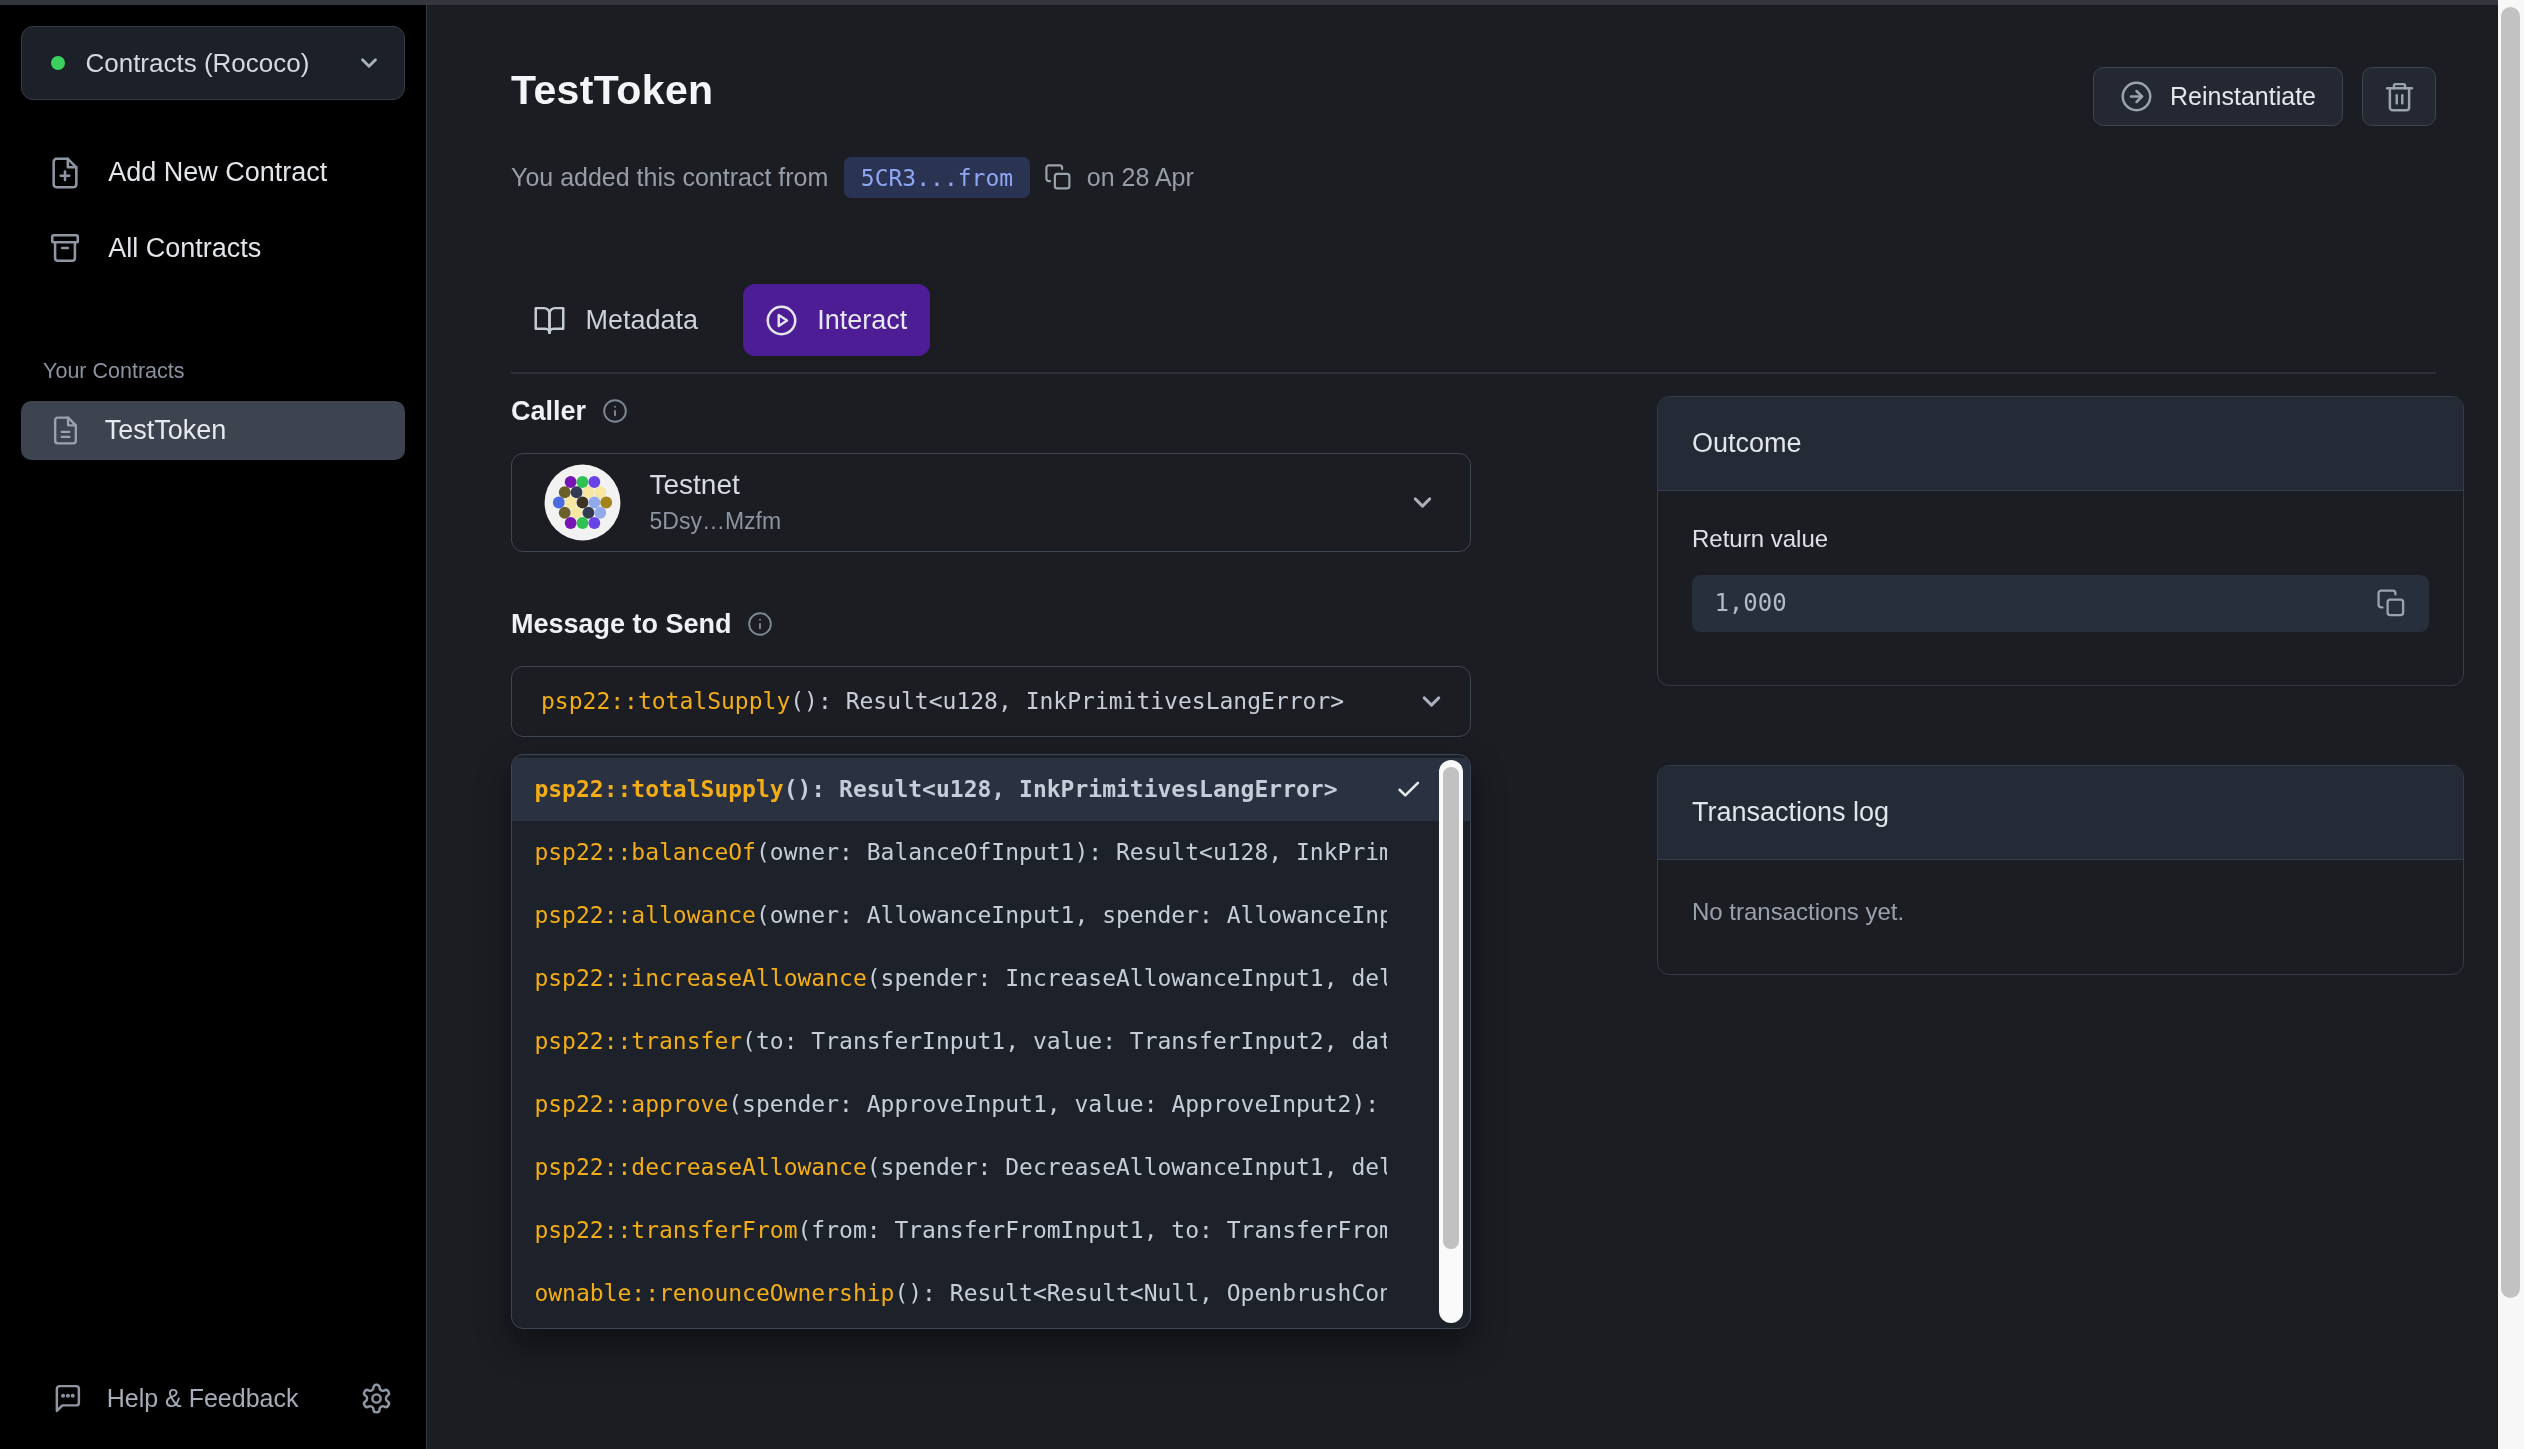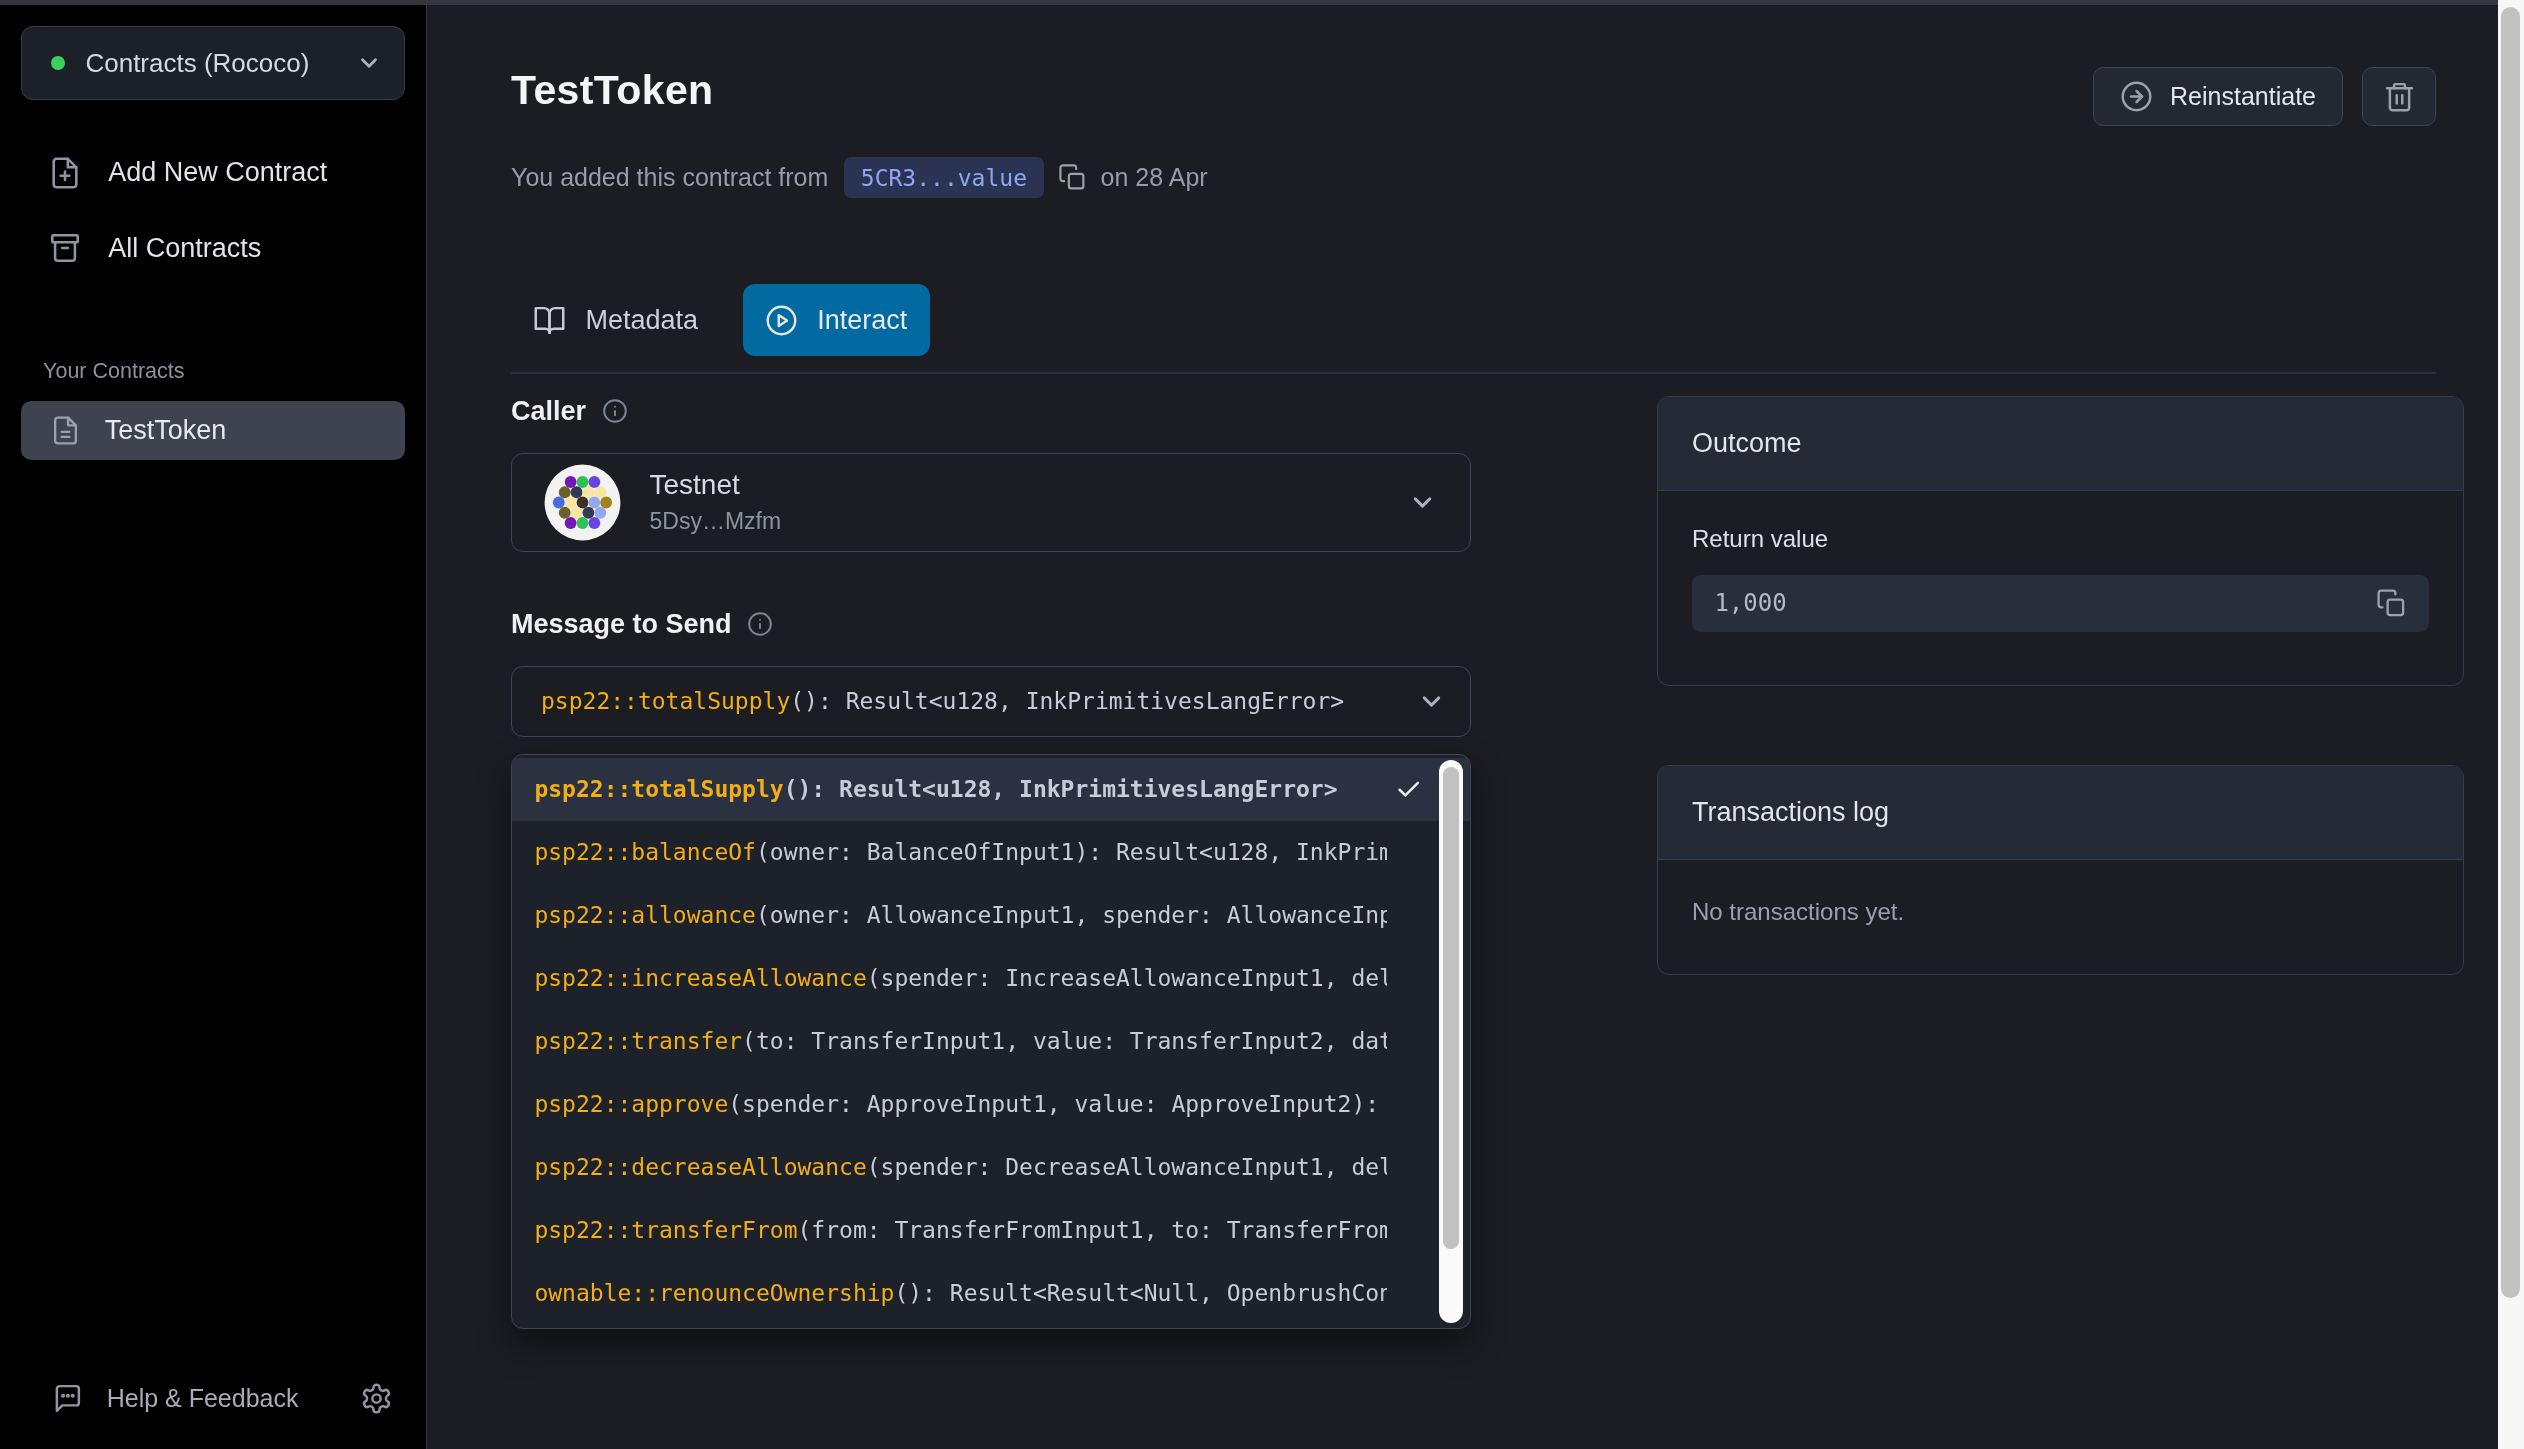--- a/index.html
+++ b/index.html
@@ -67,21 +67,21 @@
     margin-left:15.5px; background:#2a3352; border-radius:6.9px; padding:7.7px 17px;
     font-size:23px; color:#8fa6f3; cursor:pointer;
   }
   .copy-btn { margin-left:13.8px; color:#9aa2ad; cursor:pointer; display:flex; }
   .subline .suffix { margin-left:13.8px; }
 
   .tabs { margin-top:86px; display:flex; align-items:center; gap:22.4px; }
   .tab { display:flex; align-items:center; height:72px; padding:0 22.4px; border-radius:12px; cursor:pointer; }
   .tab svg { color:#c6ccd5; }
   .tab .tab-lbl { margin-left:19px; font-size:27px; color:#ccd2da; }
-  .tab.active { background:#0369a1; }
+  .tab.active { background:#4c1d95; }
   .tab.active svg { color:#e3e6ea; }
   .tab.active .tab-lbl { color:#e6e9ed; }
 
   .tabs-divider { margin-top:15.5px; height:1.7px; background:#2b2f37; }
 
   .columns { margin-top:22px; display:flex;gap:29px; }
   .col-left { width:960px; flex-shrink:0; }
   .col-right { width:807px; margin-left:157px; flex-shrink:0; }
 
   .field-label-row { display:flex; align-items:center; gap:15.5px; }
@@ -238,21 +238,21 @@
             <path d="M19 6v14a2 2 0 0 1-2 2H7a2 2 0 0 1-2-2V6"></path>
             <path d="M10 11v6"></path>
             <path d="M14 11v6"></path>
           </svg>
       </div>
     </div>
   </div>
 
   <div class="subline">
     <span>You added this contract from</span>
-    <span class="addr-pill mono">5CR3...value</span>
+    <span class="addr-pill mono">5CR3...from</span>
     <span class="copy-btn">
       <svg width="29" height="29" viewBox="0 0 24 24" fill="none" stroke="currentColor" stroke-width="1.8" stroke-linecap="round" stroke-linejoin="round">
           <rect x="9" y="9" width="12" height="12" rx="2"></rect>
           <path d="M5 15H4a2 2 0 0 1-2-2V4a2 2 0 0 1 2-2h9a2 2 0 0 1 2 2v1"></path>
         </svg>
     </span>
     <span class="suffix">on 28 Apr</span>
   </div>
 
   <div class="tabs">

